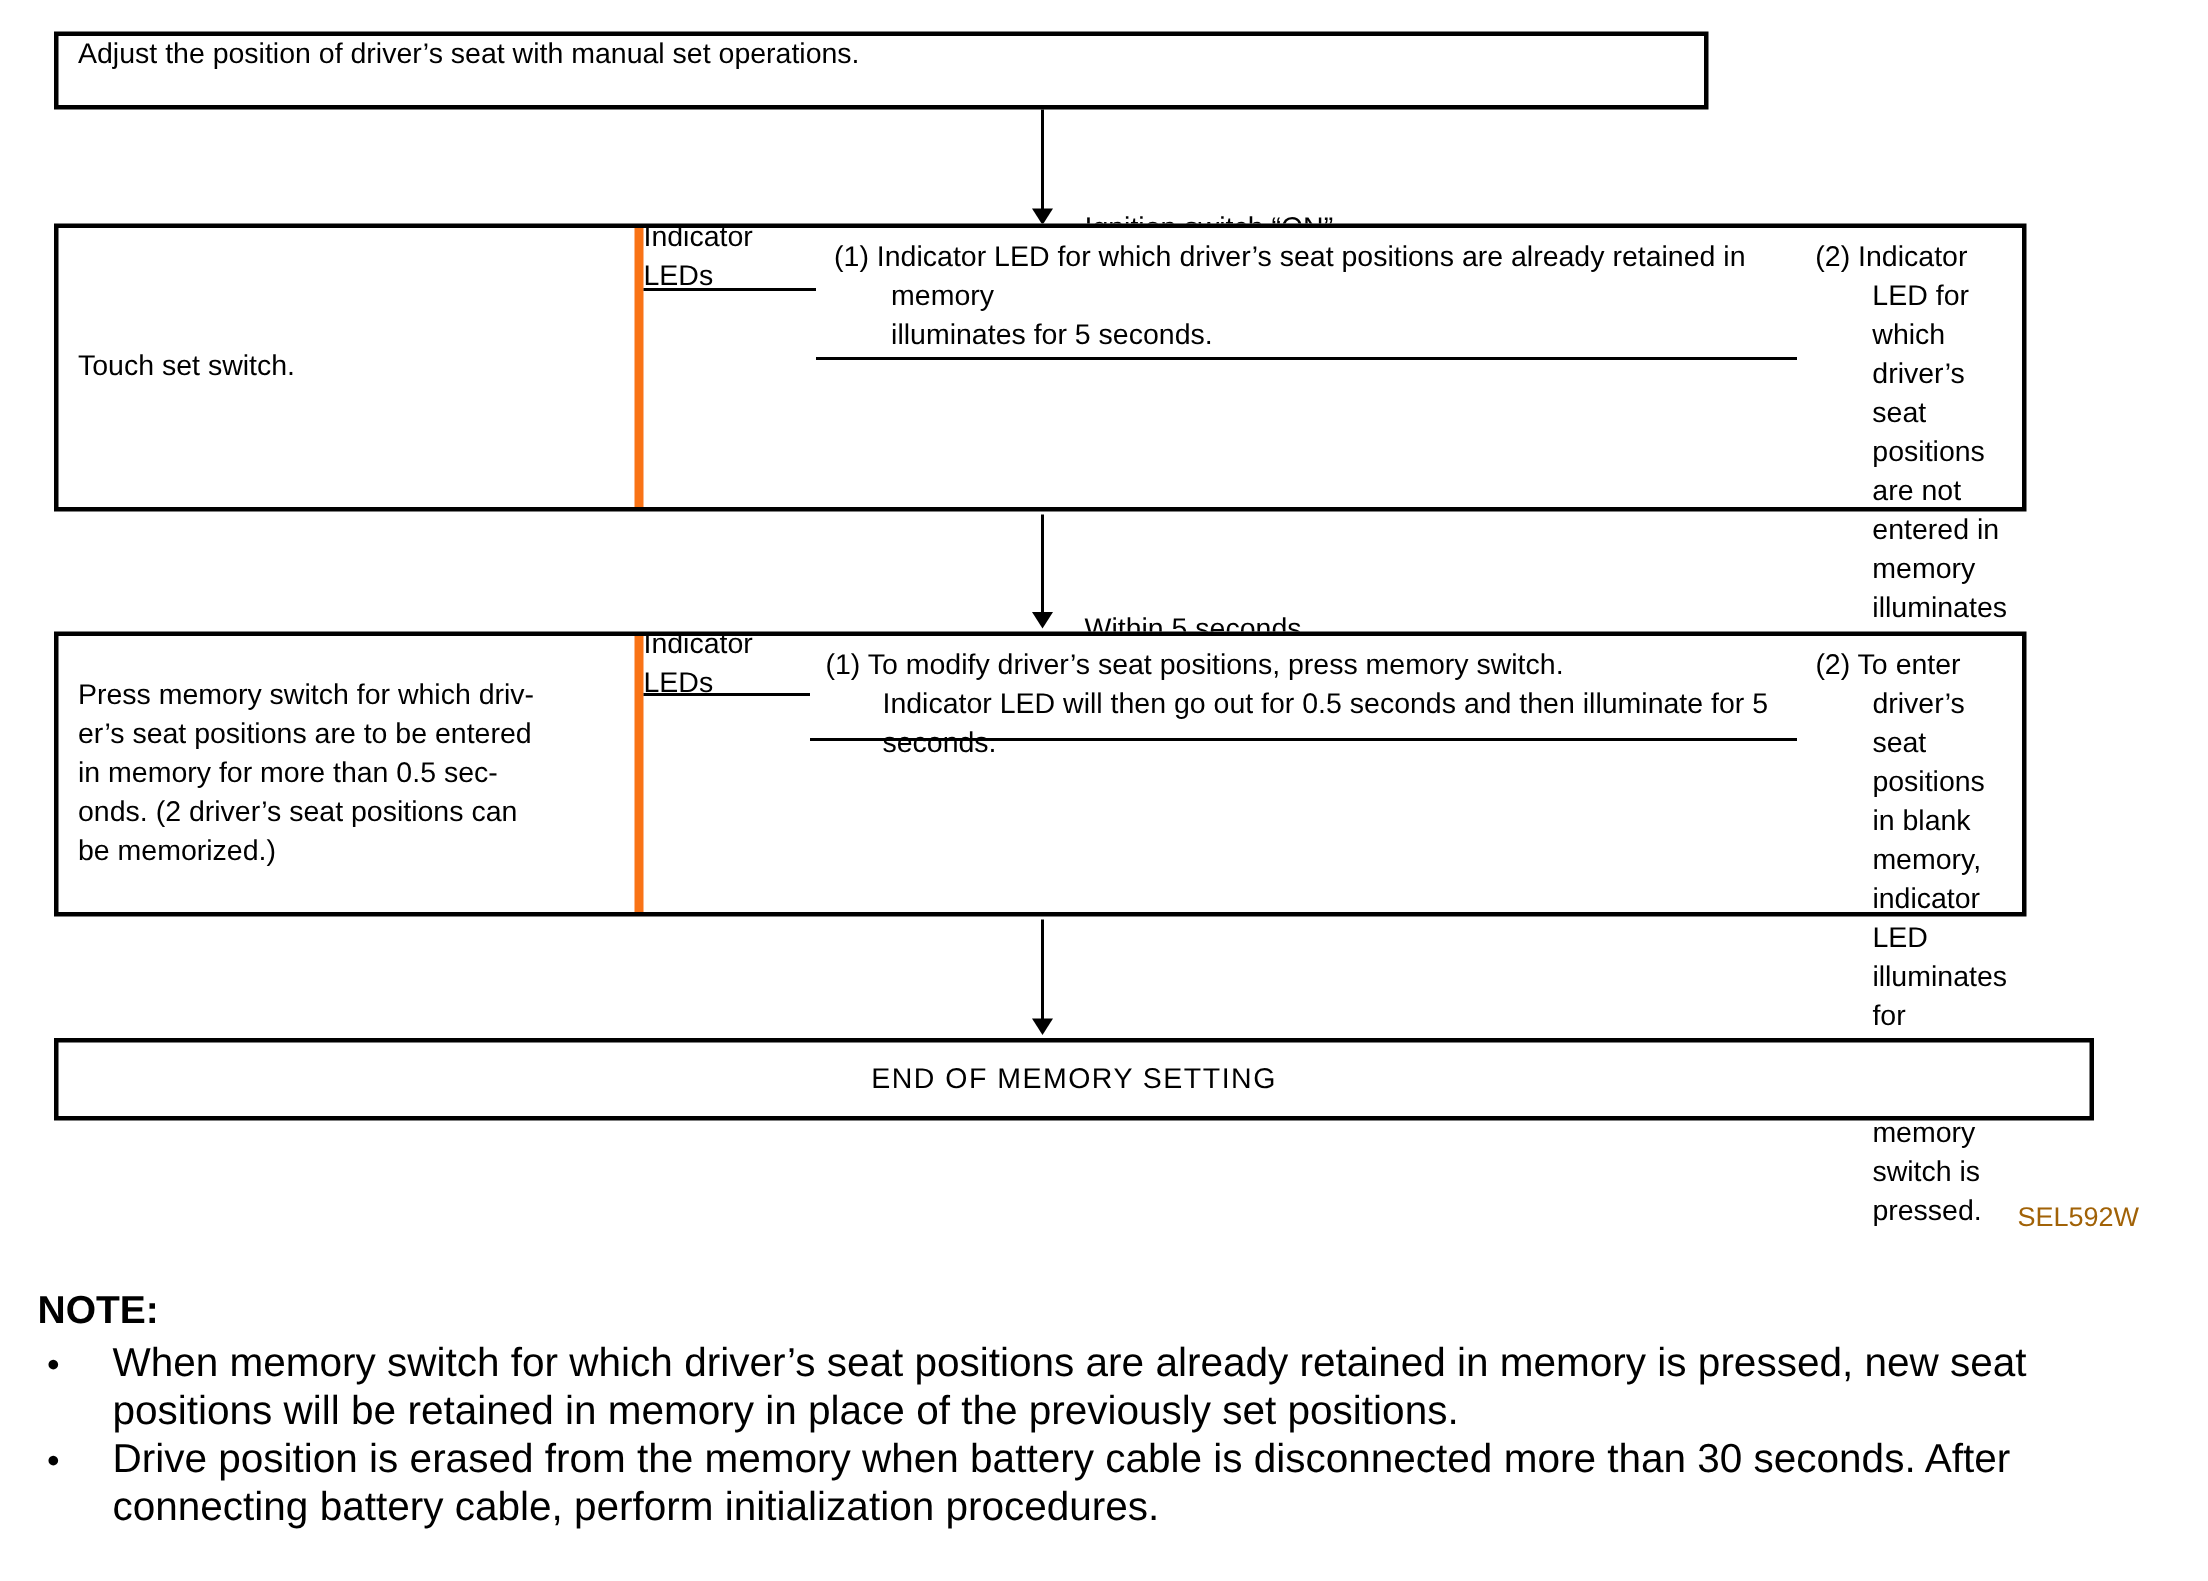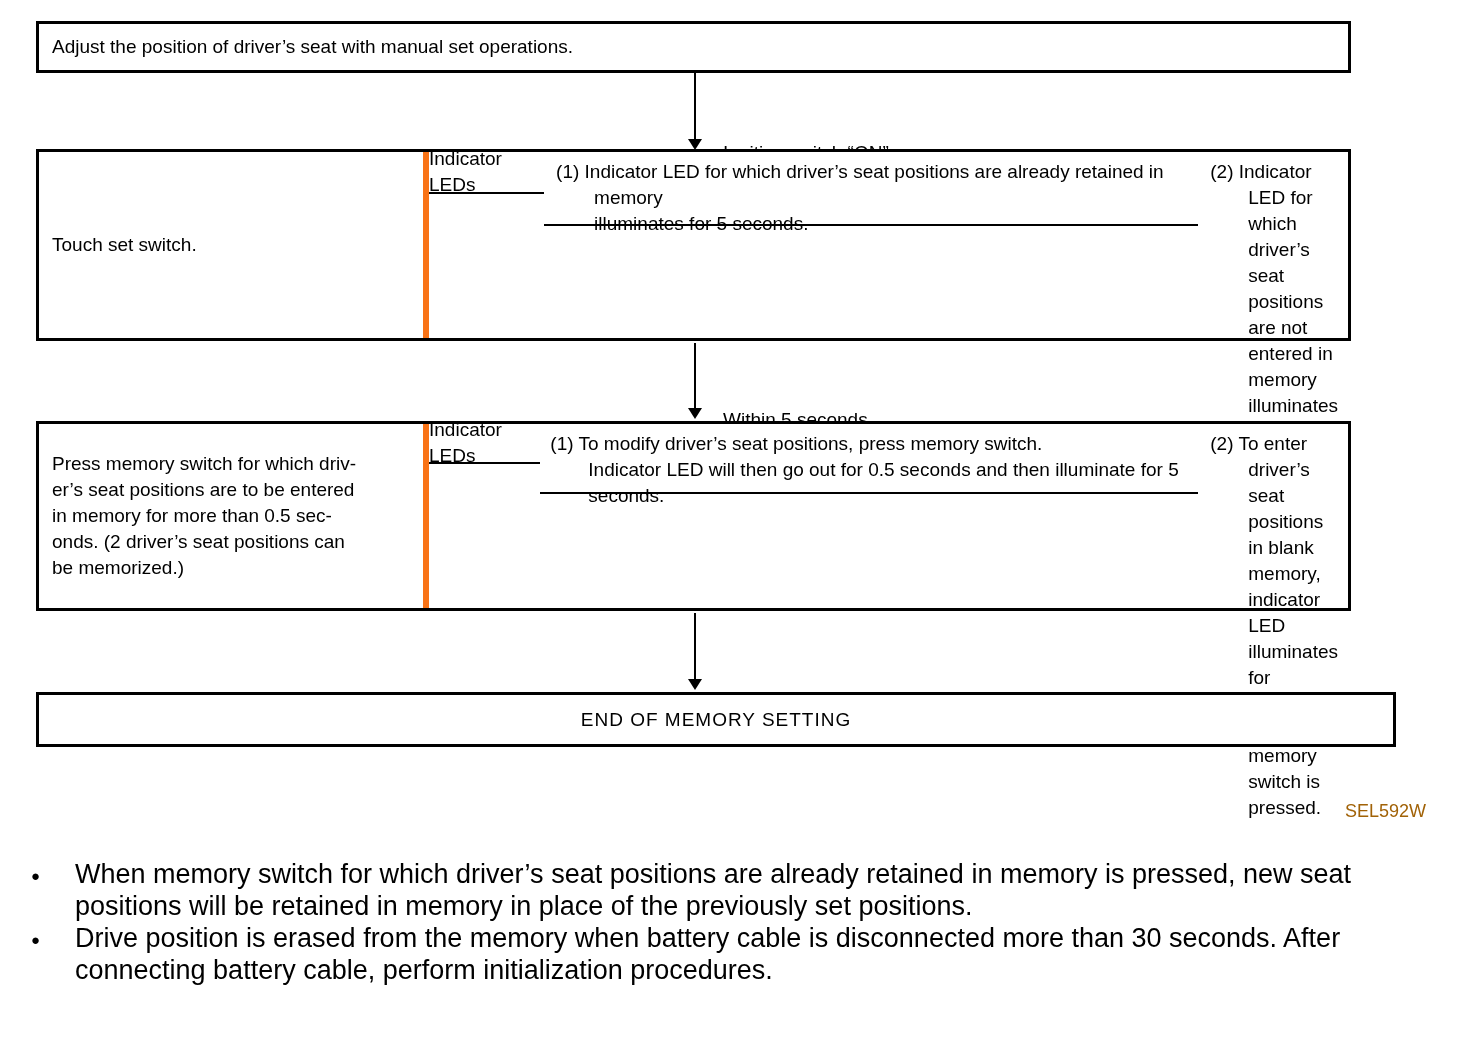--- a/index.html
+++ b/index.html
@@ -22,22 +22,22 @@
     border: 3px solid #000;
     box-sizing: border-box;
     background: #fff;
   }
   .fc-text {
     font-size: 19px;
     line-height: 26px;
     color: #000;
   }
   .step1 {
-    left: 36px; top: 21px; width: 1315px; height: 52px;
-    display: flex; align-items: center;
+    left: 36px; top: 21px; width: 1103px; height: 52px;
+    display: flex; 
     padding-left: 13px;
   }
   .fc-table {
     left: 36px; width: 1315px;
     display: flex;
     align-items: stretch;
   }
   .t2 { top: 149px; height: 192px; }
   .t3 { top: 421px; height: 190px; }
   .action-cell {
@@ -66,21 +66,21 @@
   .t2 .led-header { height: 42px; }
   .t3 .led-header { height: 40px; }
   .led-cell {
     box-sizing: border-box;
     padding: 7px 10px 4px 50px;
     text-indent: -38px;
     white-space: pre-line;
     display: block;
   }
   .led-cell.mid { border-bottom: 2px solid #000; }
-  .t2 .led-cell.mid { height: 74px; }
+  .t2 .led-cell.mid { height: 88px; }
   .t3 .led-cell.mid { height: 70px; padding-left: 48px; }
   .led-cell.last { flex: 1; }
   .end-box {
     left: 36px; top: 692px; width: 1360px; height: 55px;
     display: flex; align-items: center; justify-content: center;
     letter-spacing: 1px;
   }
   
   .arrow-shaft {
     position: absolute;
@@ -193,20 +193,21 @@
   <div class="arrow-shaft" style="left:694px; top:613px; height:68px;"></div>
   <div class="arrow-head" style="left:688px; top:679px;"></div>
 
   <div class="fc-box end-box fc-text">
     <span>END OF MEMORY SETTING</span>
   </div>
 
   <div class="figure-code">SEL592W</div>
 
   <div class="note">
+    <div class="note-heading">NOTE:</div>
     <div class="note-item">
       <span class="note-bullet">●</span>
       <div class="note-text">When memory switch for which driver’s seat positions are already retained in memory is pressed, new seat
 positions will be retained in memory in place of the previously set positions.</div>
     </div>
     <div class="note-item">
       <span class="note-bullet">●</span>
       <div class="note-text">Drive position is erased from the memory when battery cable is disconnected more than 30 seconds. After
 connecting battery cable, perform initialization procedures.</div>
     </div>

